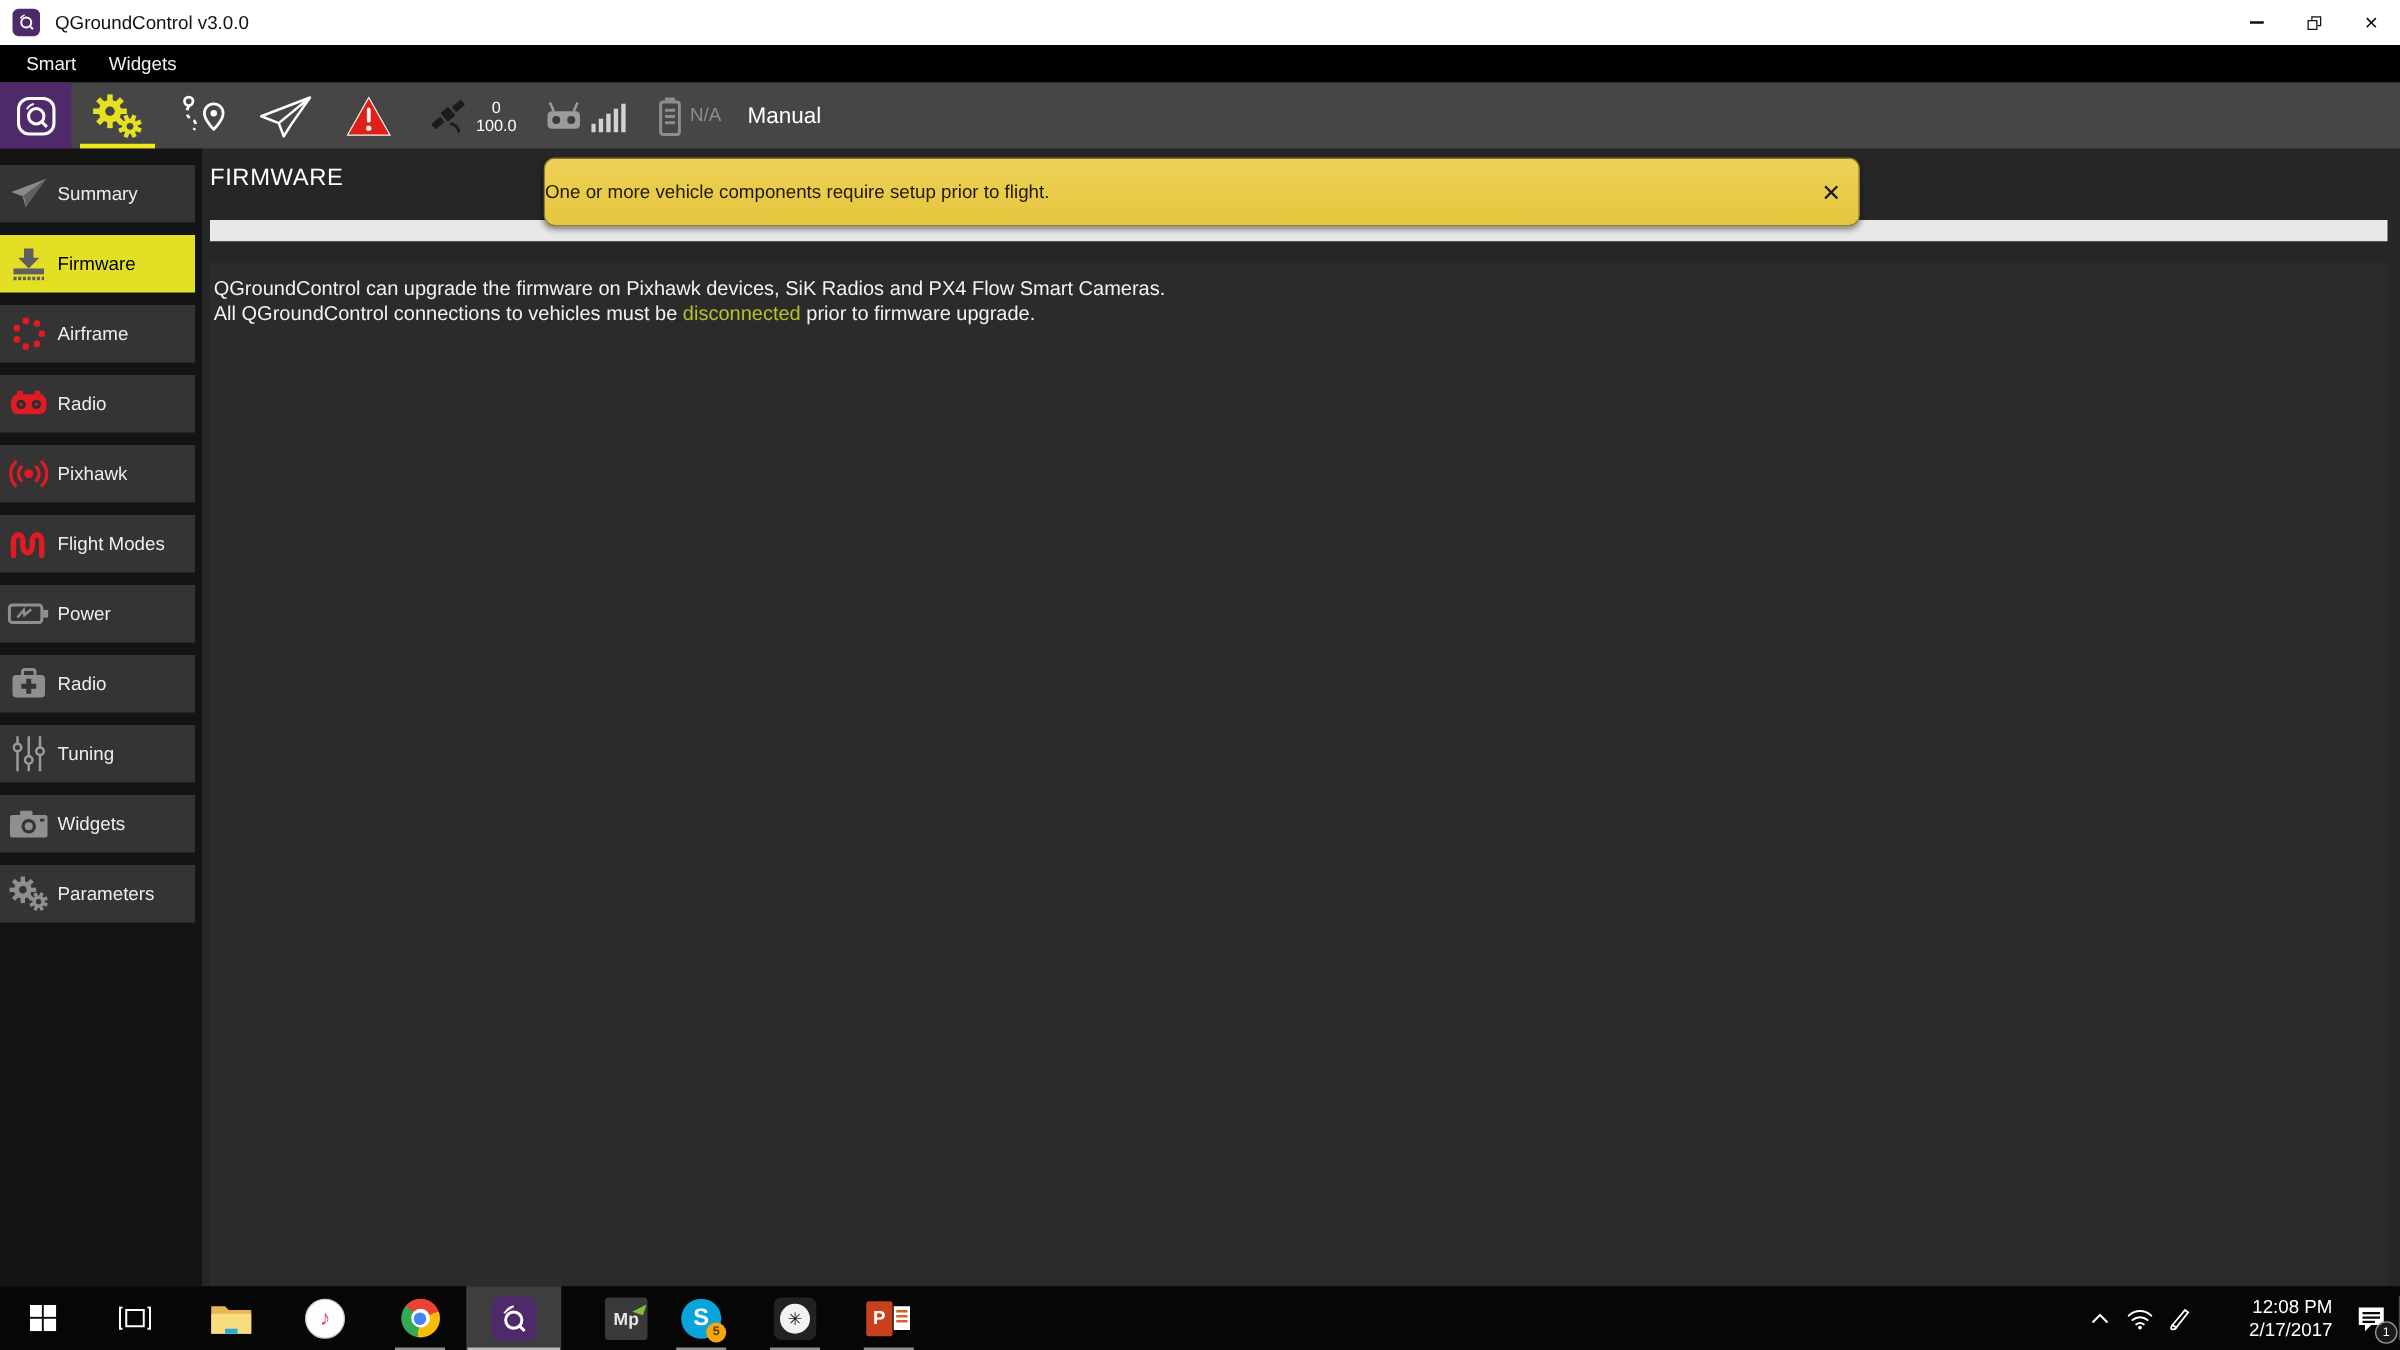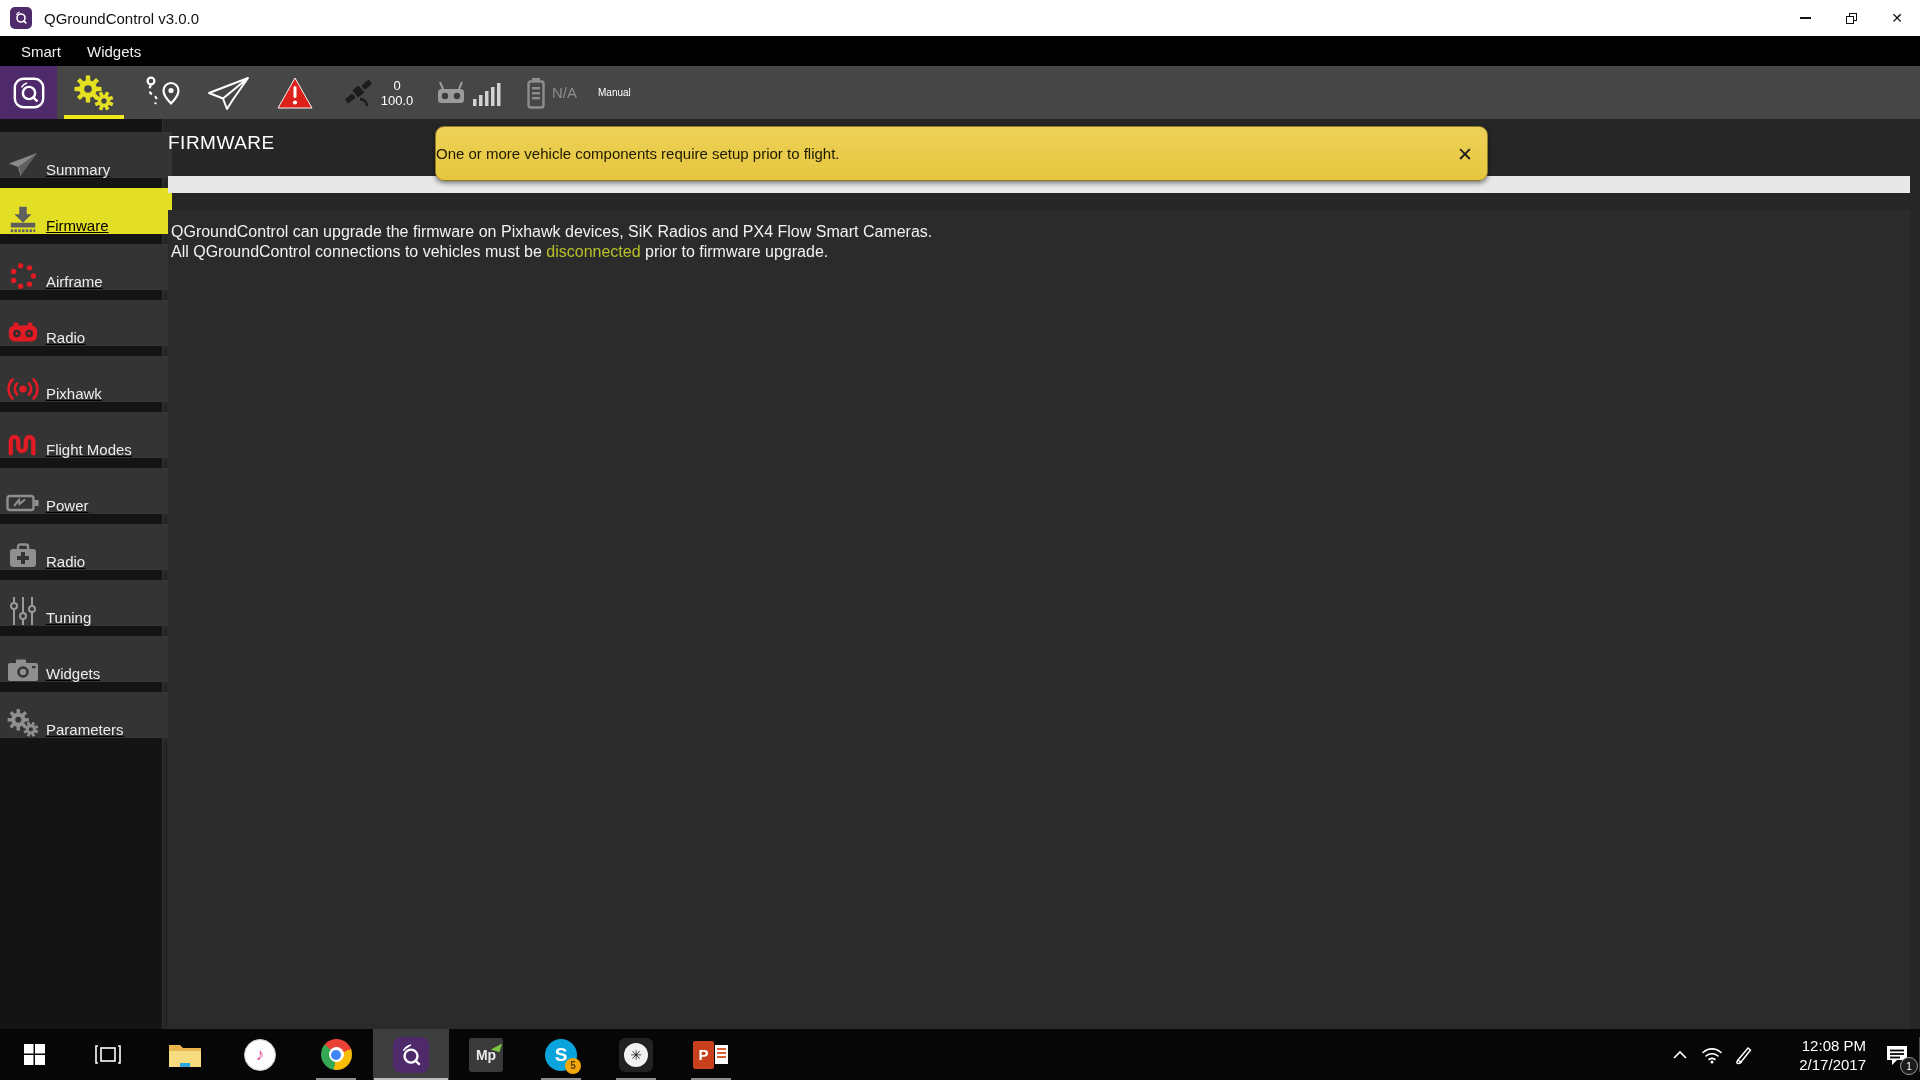--- a/index.html
+++ b/index.html
@@ -30,27 +30,27 @@
   .t-gears { left:64px; width:60px; }
   .t-underline { position:absolute; left:64px; bottom:0; width:60px; height:4px; background:#f0e81e; }
   .t-plan { left:136px; width:54px; }
   .t-fly { left:202px; width:52px; }
   .t-warn { left:270px; width:50px; }
   .t-gps { left:334px; width:86px; gap:6px; }
   .gps-nums { display:flex; flex-direction:column; align-items:center; color:#fff; font-size:13px; line-height:15px; }
   .t-rc { left:428px; width:80px; gap:6px; }
   .t-batt { left:516px; width:70px; gap:5px; }
   .na-txt { color:#8d8d8d; font-size:15px; }
-  .t-mode { left:598px; width:80px; color:#fff; font-size:10px; justify-content:flex-start; }
+  .t-mode { left:598px; width:80px; color:#fff; font-size:18px; justify-content:flex-start; }
 
   
   .content { position:relative; height:910px; display:flex; background:#262626; }
   .sidebar { width:163px; background:#141414; padding-top:13px; border-right:1px solid #303030; }
-  .side-item { width:172px; height:46px; margin-bottom:10px; background:#343434;
-               display:flex; align-items:flex-end; cursor:default;text-decoration:underline; }
+  .side-item { width:156px; height:46px; margin-bottom:10px; background:#343434;
+               display:flex; align-items:center; cursor:default; }
   .side-item .s-ico { width:46px; display:flex; align-items:center; justify-content:center; }
   .side-item .s-lab { color:#ededed; font-size:15px; }
   .side-item.selected { background:#e3df24; }
   .side-item.selected .s-lab { color:#000; }
 
   .main { flex:1; position:relative; }
   .page-title { position:absolute; left:5px; top:13px; color:#fff; font-size:19px; letter-spacing:0.5px; }
   .progress-track { position:absolute; left:5px; top:57px; width:1742px; height:17px; background:#e8e8e8; }
   .progress-fill { height:100%; background:#4fbf3a; width:0%; }
   .main-panel { position:absolute; left:5px; top:91px; right:10px; bottom:0; background:#2b2b2b; padding:12px 0 16px 3px; }
@@ -481,21 +481,21 @@
       <svg width="26" height="26" viewBox="0 0 24 24">
         <circle cx="12" cy="13" r="6" fill="none" stroke="#fff" stroke-width="2.2"></circle>
         <line x1="15.5" y1="16.5" x2="20" y2="21" stroke="#fff" stroke-width="2.2"></line>
         <path d="M5 8 a9 9 0 0 1 5 -4" fill="none" stroke="#fff" stroke-width="1.5"></path>
         <path d="M7 5.5 a12 12 0 0 1 5 -2.8" fill="none" stroke="#fff" stroke-width="1.5"></path>
       </svg>
     </div>
     <div class="tb-ind"></div>
   </div>
 
-  <div class="tb-cell" style="left:462px">
+  <div class="tb-cell" style="left:477px">
     <div class="mp-ico">
       <span>Mp</span>
       <div class="mp-wing"></div>
     </div>
   </div>
 
   <div class="tb-cell" style="left:537px">
     <div class="skype-ico">
       <span>S</span>
       <div class="skype-badge">5</div>

